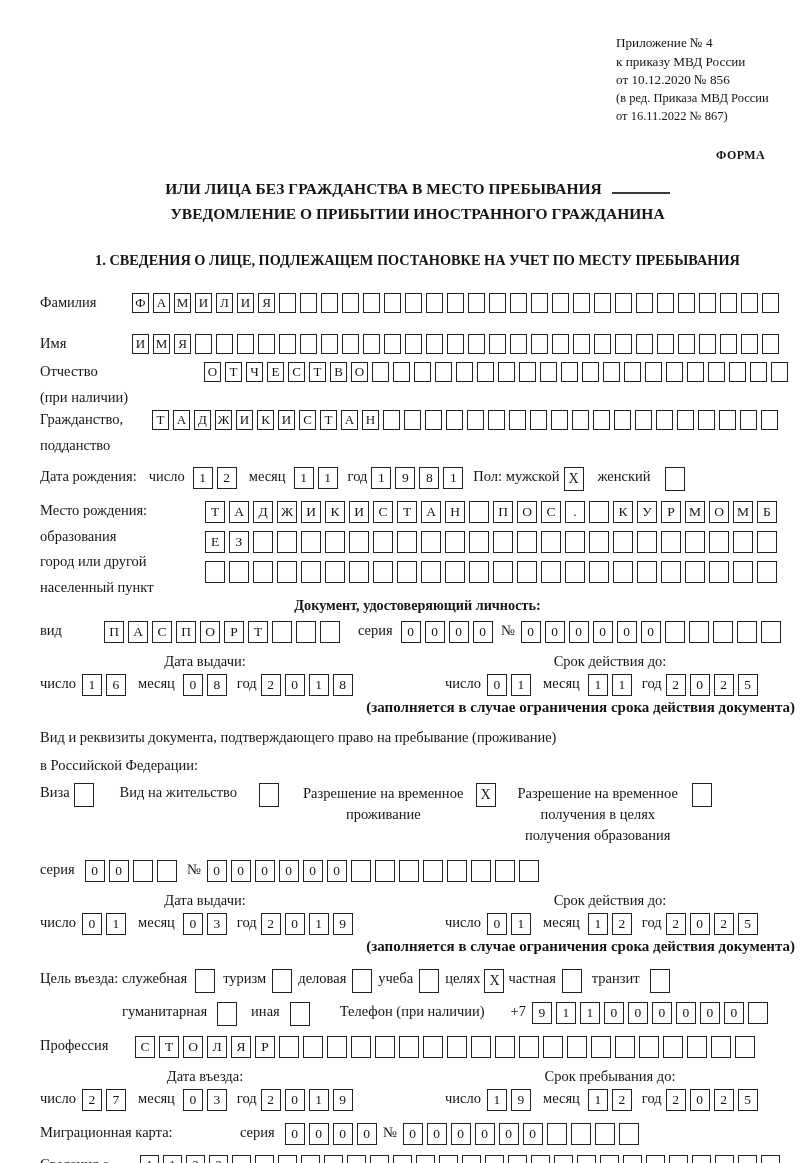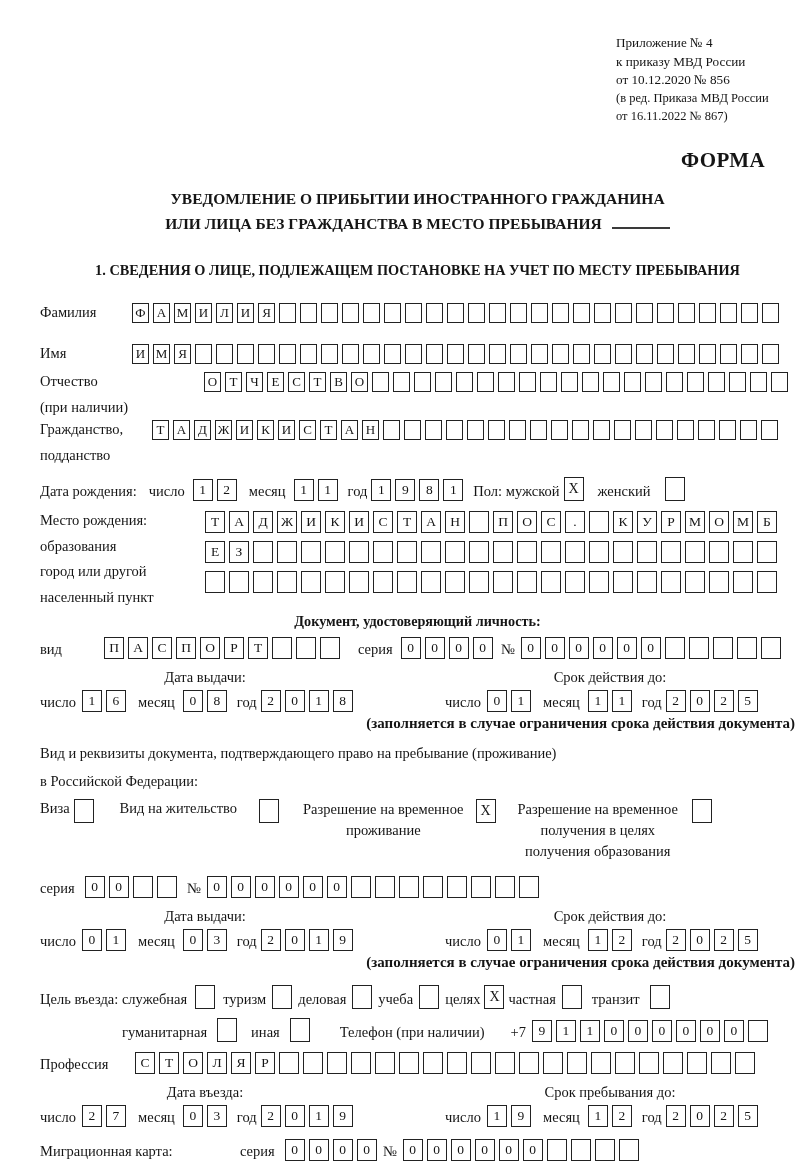--- a/index.html
+++ b/index.html
@@ -3,26 +3,26 @@
 <meta charset="utf-8">
 <style>
   html,body{margin:0;padding:0;background:#e8e8e8;}
   .page{
     box-sizing:border-box;width:800px;height:1163px;margin:0 auto;background:#ffffff;
     font-family:"Liberation Serif","DejaVu Serif",serif;color:#151515;
     padding:34px 5px 0 40px;position:relative;overflow:hidden;
   }
   .annex{margin-left:576px;font-size:13.2px;line-height:1.42;}
   .annex .sm{font-size:12.5px;}
-  .forma{font-weight:bold;font-size:21px;text-align:right;padding-right:30px;margin-top:22px;letter-spacing:.4px;}
+  .forma{font-weight:bold;font-size:12px;text-align:right;padding-right:30px;margin-top:22px;letter-spacing:.4px;}
   .title{text-align:center;font-weight:bold;font-size:15.5px;margin-top:14px;line-height:1.6;}
   .blankline{display:inline-block;width:58px;border-bottom:2px solid #3a3a3a;height:12px;margin-left:10px;}
   .sect{text-align:center;font-weight:bold;font-size:14.3px;margin-top:26px;}
   .frow{display:flex;align-items:flex-start;}
-  .vcenter{align-items:flex-end;}
+  .vcenter{align-items:flex-start;}
   .lbl{font-size:14.5px;line-height:1.3;white-space:nowrap;}
   .cells{display:flex;gap:4px;}
   .cell{flex:none;box-sizing:border-box;width:17px;height:20px;border:1.6px solid #222;
         display:flex;align-items:center;justify-content:center;font-size:13px;background:#fff;}
   .w20 .cell{width:20px;height:22px;font-size:13.5px;}
   .w19 .cell{width:19px;height:21px;}
   .cb .cell{width:20px;height:24px;font-size:14px;}
   .dochead{text-align:center;font-weight:bold;font-size:14.2px;}
   .dhead{font-size:14.5px;text-align:center;}
   .note{font-size:15px;font-weight:bold;}
@@ -39,22 +39,22 @@
     <div>Приложение № 4</div>
     <div>к приказу МВД России</div>
     <div>от 10.12.2020 № 856</div>
     <div class="sm">(в ред. Приказа МВД России</div>
     <div class="sm">от 16.11.2022 № 867)</div>
   </div>
 
   <div class="forma">ФОРМА</div>
 
   <div class="title">
+    <div><span>ИЛИ ЛИЦА БЕЗ ГРАЖДАНСТВА В МЕСТО ПРЕБЫВАНИЯ</span><span class="blankline"></span></div>
     <div>УВЕДОМЛЕНИЕ О ПРИБЫТИИ ИНОСТРАННОГО ГРАЖДАНИНА</div>
-    <div><span>ИЛИ ЛИЦА БЕЗ ГРАЖДАНСТВА В МЕСТО ПРЕБЫВАНИЯ</span><span class="blankline"></span></div>
   </div>
 
   <div class="sect">1. СВЕДЕНИЯ О ЛИЦЕ, ПОДЛЕЖАЩЕМ ПОСТАНОВКЕ НА УЧЕТ ПО МЕСТУ ПРЕБЫВАНИЯ</div>
 
   <div class="frow" style="margin-top:24px">
     <span class="lbl" style="width:92px">Фамилия</span>
     <span class="cells">
         <span class="cell">Ф</span>
         <span class="cell">А</span>
         <span class="cell">М</span>
@@ -313,21 +313,21 @@
           <span class="cell"></span>
           <span class="cell"></span>
           <span class="cell"></span>
           <span class="cell"></span>
           <span class="cell"></span>
           <span class="cell"></span>
         </div>
     </span>
   </div>
 
-  <div class="dochead" style="margin-top:6px">Документ, удостоверяющий личность:</div>
+  <div class="dochead" style="margin-top:0">Документ, удостоверяющий личность:</div>
 
   <div class="frow vcenter" style="margin-top:7px">
     <span class="lbl" style="width:64px">вид</span>
     <span class="cells w20">
         <span class="cell">П</span>
         <span class="cell">А</span>
         <span class="cell">С</span>
         <span class="cell">П</span>
         <span class="cell">О</span>
         <span class="cell">Р</span>

